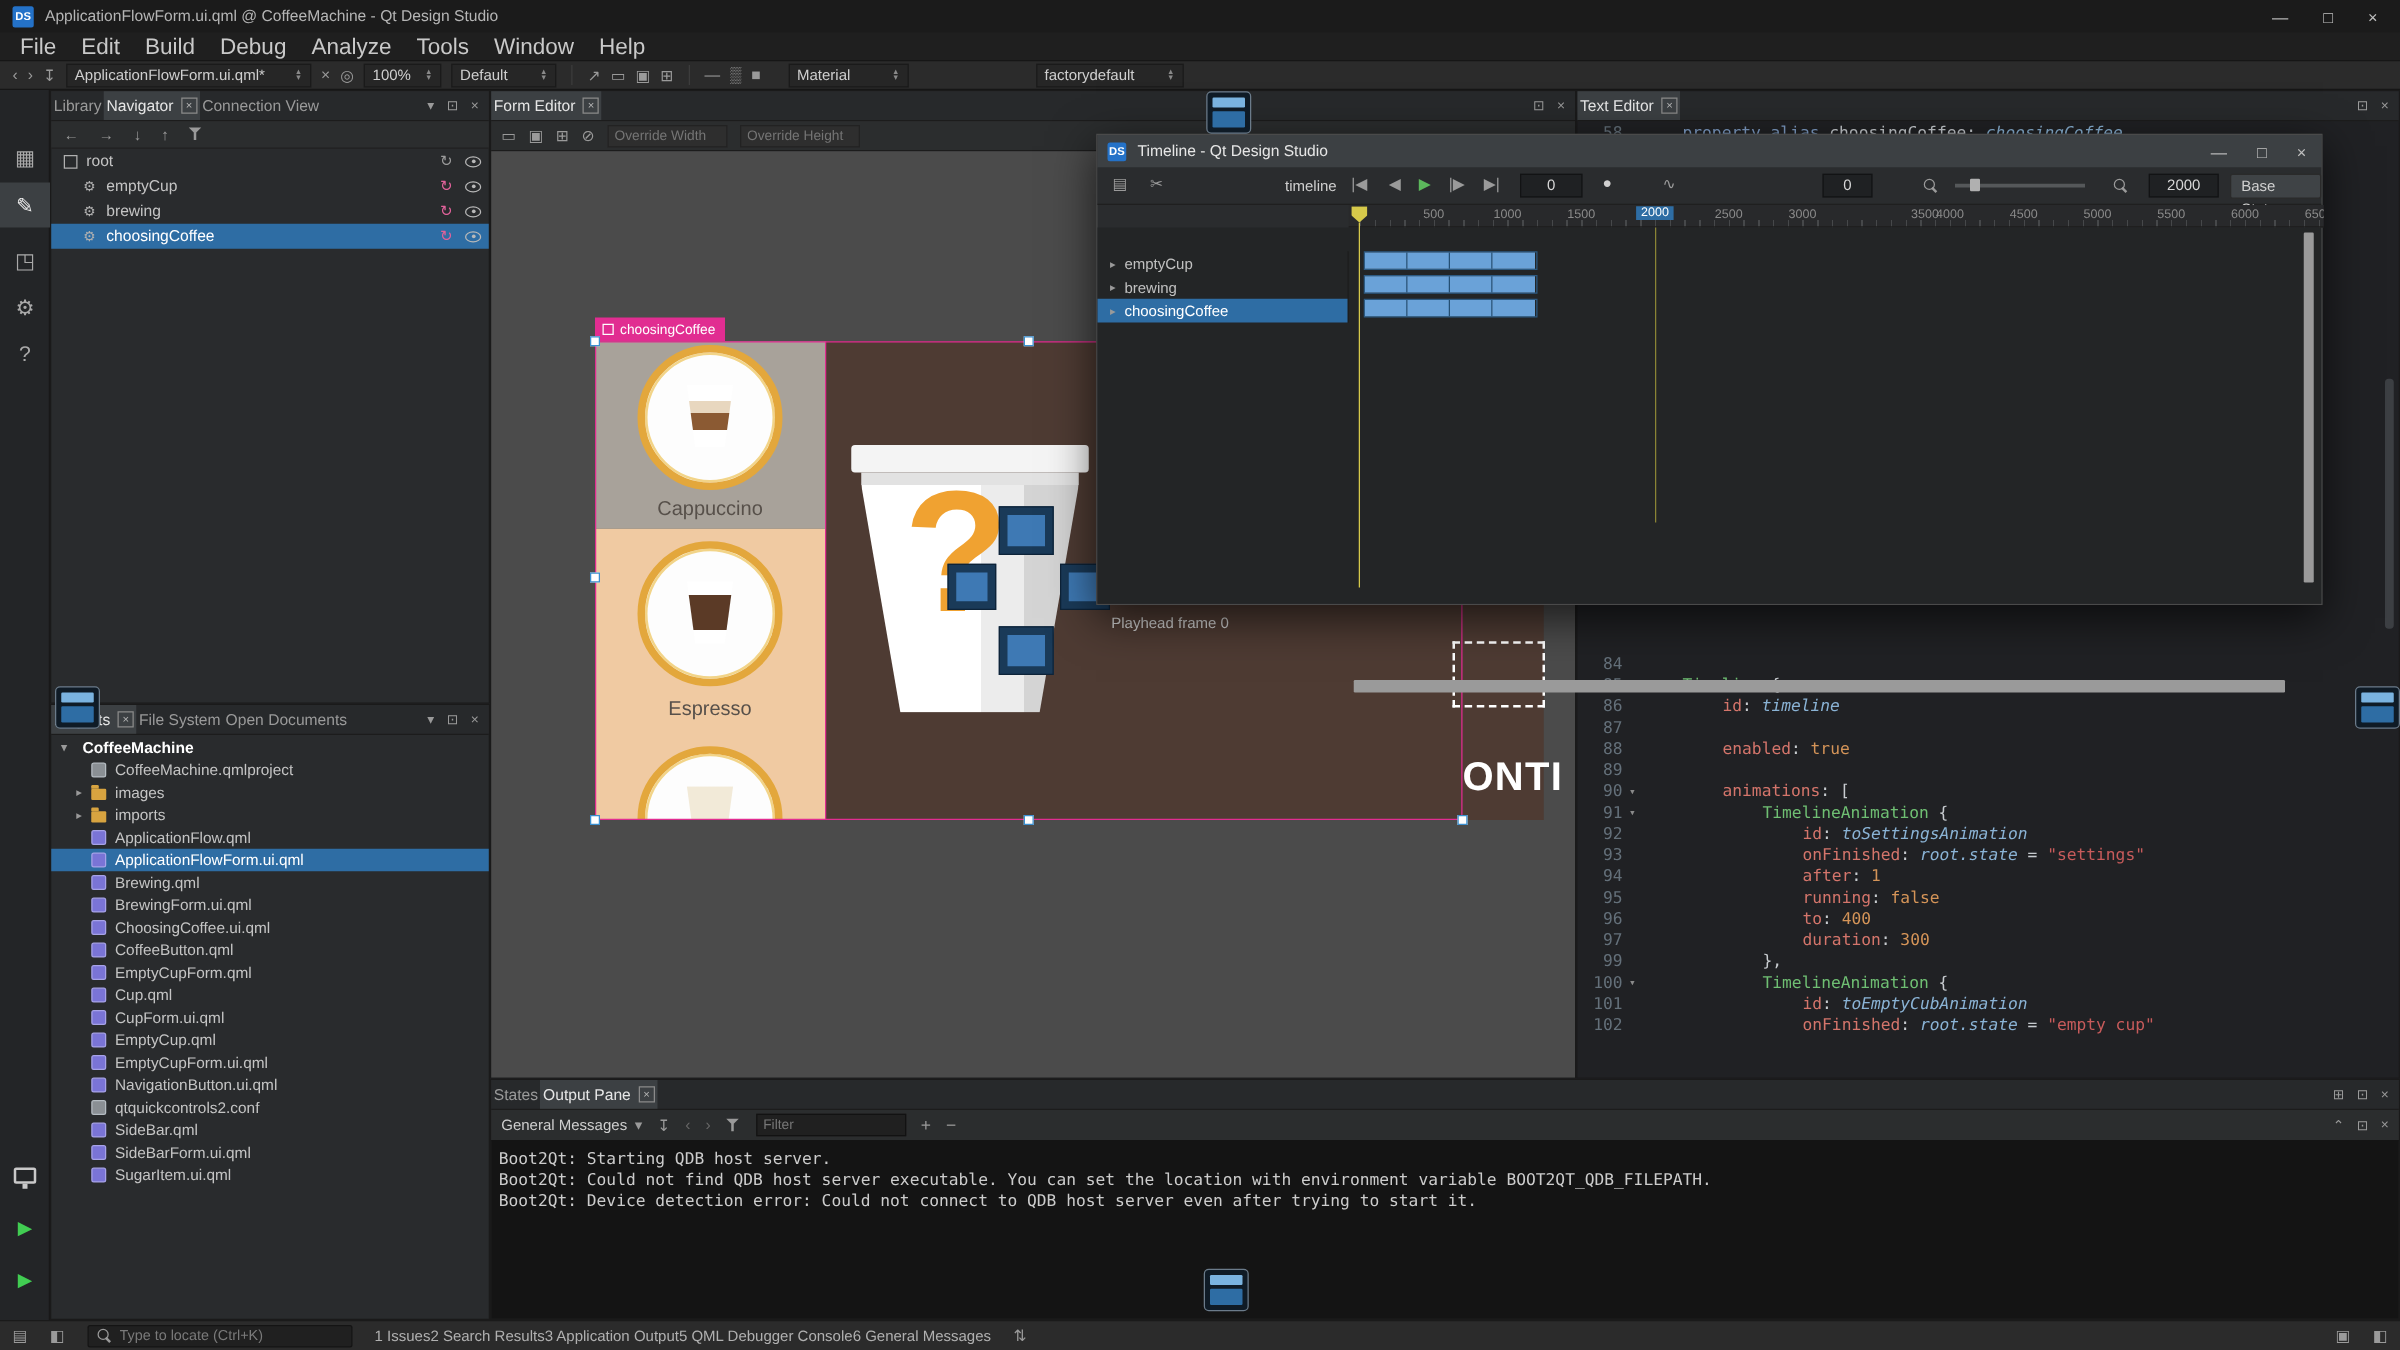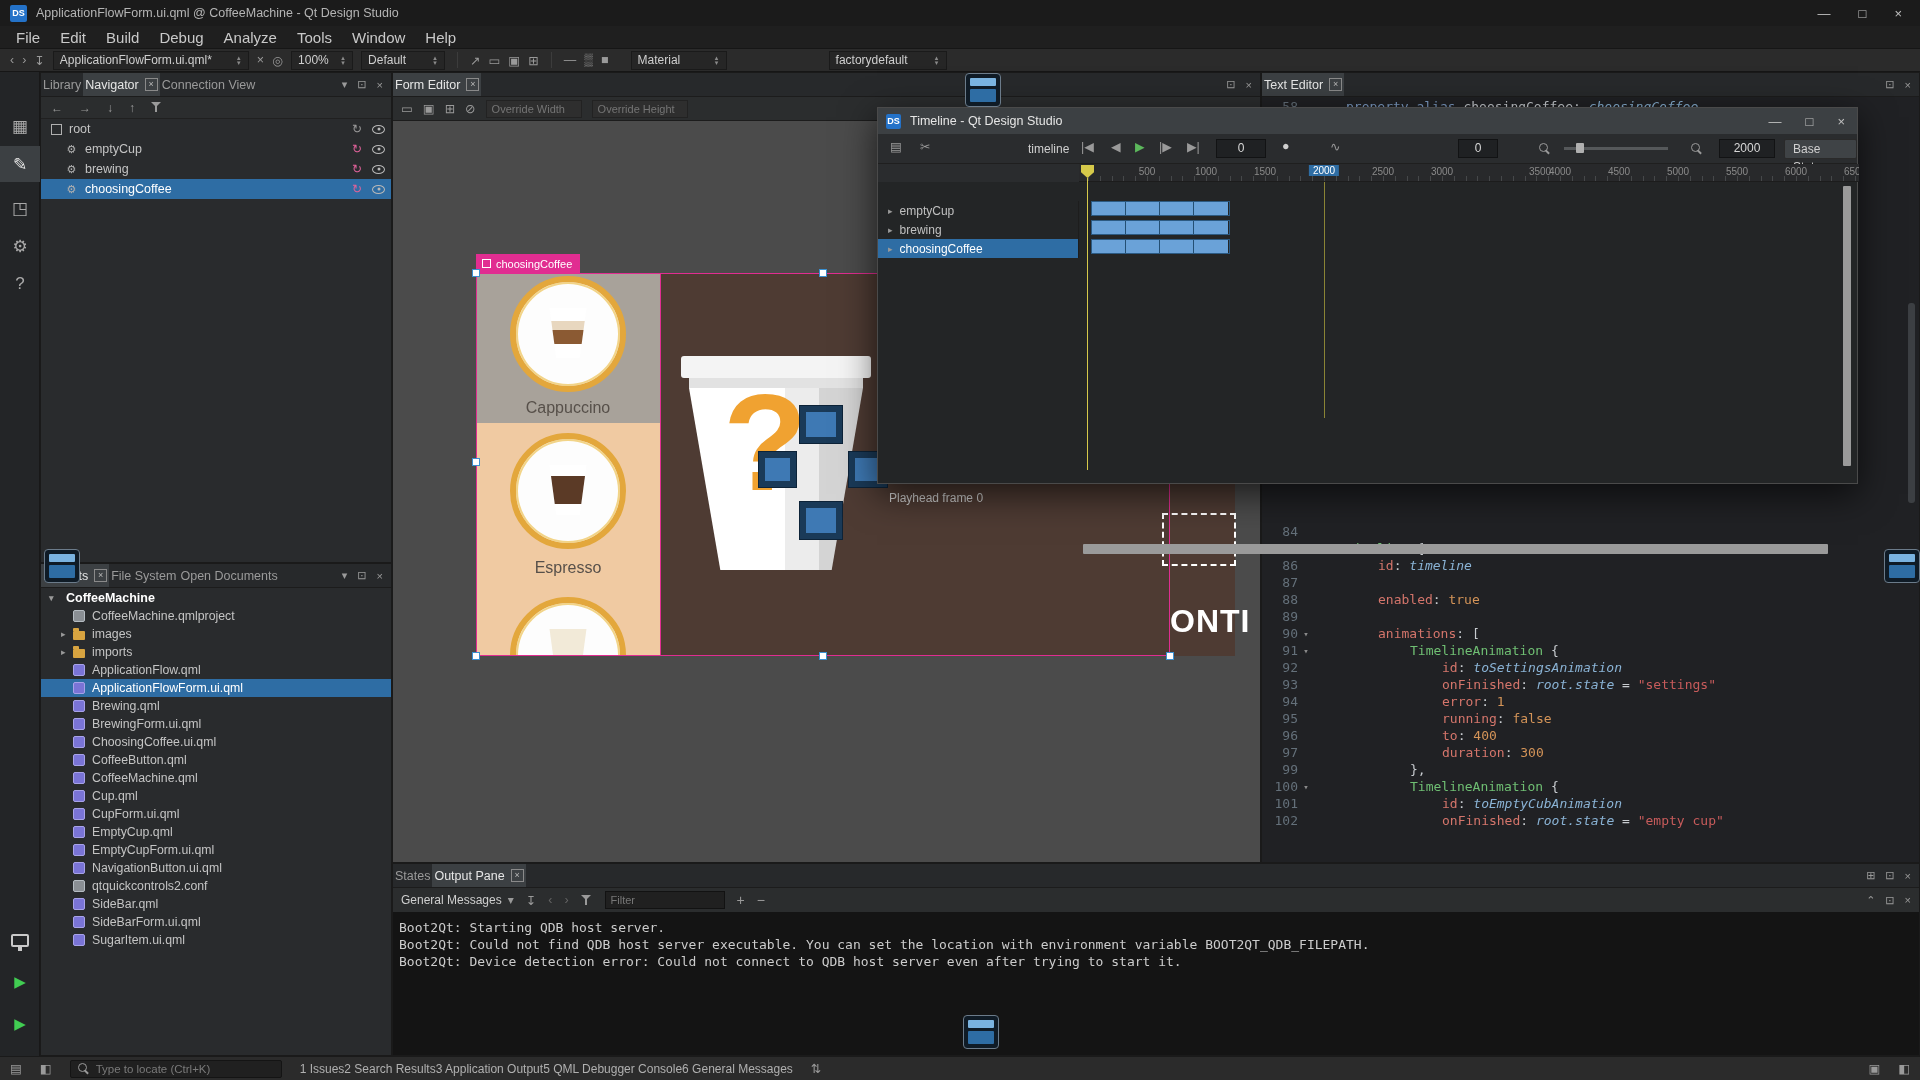--- a/index.html
+++ b/index.html
@@ -15,21 +15,21 @@
 
   
   .titlebar { position:absolute; left:0; top:0; width:1920px; height:26px; background:#1b1b1b;
     display:flex; align-items:center; padding:0 10px; }
   .appbadge { width:17px; height:17px; background:#2472c8; color:#fff; font-size:9px; font-weight:bold;
     border-radius:2px; display:inline-flex; align-items:center; justify-content:center; margin-right:9px; }
   .wtitle { color:#b5b5b5; font-size:12.5px; }
   .wctrl { margin-left:auto; display:flex; gap:28px; color:#c0c0c0; font-size:13px; padding-right:8px; }
   .menubar { position:absolute; left:0; top:26px; width:1920px; height:22px; background:#1f1f1f;
     display:flex; align-items:center; padding-left:6px; }
-  .menu-item { padding:0 10px; color:#c9c9c9; font-size:15px; }
+  .menu-item { padding:0 10px; color:#c9c9c9; font-size:18px; }
   .toolbar { position:absolute; left:0; top:48px; width:1920px; height:24px; background:#2b2b2b;
     border-top:1px solid #161616; border-bottom:1px solid #161616; display:flex; align-items:center; padding-left:10px; gap:8px; }
   .combo { background:#262626; border:1px solid #1a1a1a; height:19px; display:flex; align-items:center;
     padding:0 6px; color:#cfcfcf; font-size:12px; }
   .spin { width:10px; margin-left:auto; display:flex; flex-direction:column; align-items:center; line-height:5px; font-size:7px; color:#8a8a8a; padding-left:4px;}
   .spin::before{content:"▴";} .spin::after{content:"▾";}
   .vsep { width:1px; height:16px; background:#3c3c3c; margin:0 4px; }
 
   
   .rail { position:absolute; left:0; top:72px; width:40px; height:984px; background:#232527; border-right:1px solid #181818; }
@@ -369,21 +369,21 @@
           <span>ChoosingCoffee.ui.qml</span>
         </div>
         <div class="prow">
           <span class="parrow"></span>
           <span class="ficon qml"></span>
           <span>CoffeeButton.qml</span>
         </div>
         <div class="prow">
           <span class="parrow"></span>
           <span class="ficon qml"></span>
-          <span>CoffeeMachine.qml</span>
+          <span>EmptyCupForm.qml</span>
         </div>
         <div class="prow">
           <span class="parrow"></span>
           <span class="ficon qml"></span>
           <span>Cup.qml</span>
         </div>
         <div class="prow">
           <span class="parrow"></span>
           <span class="ficon qml"></span>
           <span>CupForm.ui.qml</span>
@@ -514,21 +514,21 @@
         <div class="cl"><span class="ln">84</span><span class="fold"></span><span style="padding-left: 0px;"></span></div>
         <div class="cl"><span class="ln">85</span><span class="fold">▾</span><span style="padding-left: 32px;"><span class="cd-type">Timeline</span><span class="cd-pl"> {</span></span></div>
         <div class="cl"><span class="ln">86</span><span class="fold"></span><span style="padding-left: 64px;"><span class="cd-prop">id</span><span class="cd-pl">: </span><span class="cd-id">timeline</span></span></div>
         <div class="cl"><span class="ln">87</span><span class="fold"></span><span style="padding-left: 0px;"></span></div>
         <div class="cl"><span class="ln">88</span><span class="fold"></span><span style="padding-left: 64px;"><span class="cd-prop">enabled</span><span class="cd-pl">: </span><span class="cd-num">true</span></span></div>
         <div class="cl"><span class="ln">89</span><span class="fold"></span><span style="padding-left: 0px;"></span></div>
         <div class="cl"><span class="ln">90</span><span class="fold">▾</span><span style="padding-left: 64px;"><span class="cd-prop">animations</span><span class="cd-pl">: [</span></span></div>
         <div class="cl"><span class="ln">91</span><span class="fold">▾</span><span style="padding-left: 96px;"><span class="cd-type">TimelineAnimation</span><span class="cd-pl"> {</span></span></div>
         <div class="cl"><span class="ln">92</span><span class="fold"></span><span style="padding-left: 128px;"><span class="cd-prop">id</span><span class="cd-pl">: </span><span class="cd-id">toSettingsAnimation</span></span></div>
         <div class="cl"><span class="ln">93</span><span class="fold"></span><span style="padding-left: 128px;"><span class="cd-prop">onFinished</span><span class="cd-pl">: </span><span class="cd-id">root.state</span><span class="cd-pl"> = </span><span class="cd-str">"settings"</span></span></div>
-        <div class="cl"><span class="ln">94</span><span class="fold"></span><span style="padding-left: 128px;"><span class="cd-prop">error</span><span class="cd-pl">: </span><span class="cd-num">1</span></span></div>
+        <div class="cl"><span class="ln">94</span><span class="fold"></span><span style="padding-left: 128px;"><span class="cd-prop">after</span><span class="cd-pl">: </span><span class="cd-num">1</span></span></div>
         <div class="cl"><span class="ln">95</span><span class="fold"></span><span style="padding-left: 128px;"><span class="cd-prop">running</span><span class="cd-pl">: </span><span class="cd-num">false</span></span></div>
         <div class="cl"><span class="ln">96</span><span class="fold"></span><span style="padding-left: 128px;"><span class="cd-prop">to</span><span class="cd-pl">: </span><span class="cd-num">400</span></span></div>
         <div class="cl"><span class="ln">97</span><span class="fold"></span><span style="padding-left: 128px;"><span class="cd-prop">duration</span><span class="cd-pl">: </span><span class="cd-num">300</span></span></div>
         <div class="cl"><span class="ln">99</span><span class="fold"></span><span style="padding-left: 96px;"><span class="cd-pl">},</span></span></div>
         <div class="cl"><span class="ln">100</span><span class="fold">▾</span><span style="padding-left: 96px;"><span class="cd-type">TimelineAnimation</span><span class="cd-pl"> {</span></span></div>
         <div class="cl"><span class="ln">101</span><span class="fold"></span><span style="padding-left: 128px;"><span class="cd-prop">id</span><span class="cd-pl">: </span><span class="cd-id">toEmptyCubAnimation</span></span></div>
         <div class="cl"><span class="ln">102</span><span class="fold"></span><span style="padding-left: 128px;"><span class="cd-prop">onFinished</span><span class="cd-pl">: </span><span class="cd-id">root.state</span><span class="cd-pl"> = </span><span class="cd-str">"empty cup"</span></span></div>
       </div>
     <div class="abs" style="left:646px;top:230px;width:7px;height:200px;background:#3c3f43;border-radius:3px"></div>
   </div>

